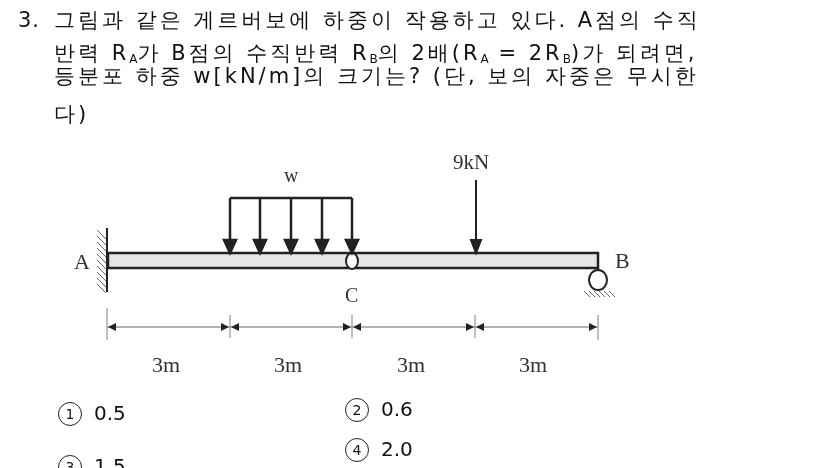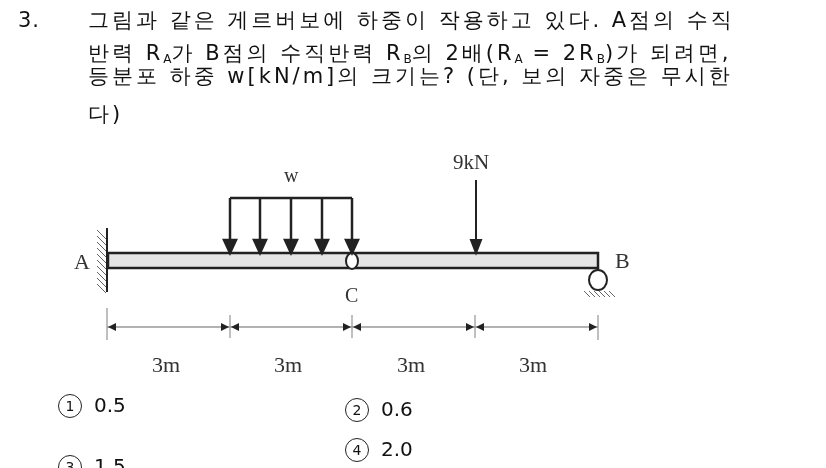--- a/index.html
+++ b/index.html
@@ -1,19 +1,19 @@
 <!DOCTYPE html>
 <html><head>
 <meta charset="utf-8">
 <style>
   html, body { margin: 0; padding: 0; background: #ffffff; }
   body { width: 826px; height: 468px; position: relative; overflow: hidden;
          font-family: "DejaVu Sans", "Liberation Sans", sans-serif; color: #111; }
   .q { position: absolute; left: 0; top: 0; width: 826px; }
-  .line { position: absolute; font-size: 21px; line-height: 28px; white-space: nowrap; letter-spacing: 3px; margin-left: 34px; }
+  .line { position: absolute; font-size: 21px; line-height: 28px; white-space: nowrap; letter-spacing: 3px; }
   .num { position: absolute; left: 18px; top: 6px; font-size: 21px; line-height: 28px; letter-spacing: 1px; }
   sub { font-size: 12px; vertical-align: -3px; letter-spacing: 0; }
   .diagram { position: absolute; left: 60px; top: 140px; width: 620px; height: 250px; }
   .diagram svg text { font-family: "Liberation Serif", "DejaVu Serif", serif; fill: #333; }
   .choice { position: absolute; font-size: 20px; line-height: 26px; white-space: nowrap; }
   .circ { display: inline-block; width: 22px; height: 22px; border: 1.3px solid #222; border-radius: 50%;
           text-align: center; font-size: 14px; line-height: 22px; margin-right: 12px; vertical-align: 1px; }
 </style>
 </head>
 <body>
@@ -108,21 +108,21 @@
         <polygon points="537,187 529,183 529,191"></polygon>
       </g>
     </g>
     <text x="92" y="232" font-size="22">3m</text>
     <text x="214" y="232" font-size="22">3m</text>
     <text x="337" y="232" font-size="22">3m</text>
     <text x="459" y="232" font-size="22">3m</text>
   </svg>
 </div>
 
-<div class="choice" style="left:58px; top:392px;">
+<div class="choice" style="left:58px; top:400px;">
   <span class="circ">1</span><span>0.5</span>
 </div>
 <div class="choice" style="left:345px; top:396px;">
   <span class="circ">2</span><span>0.6</span>
 </div>
 <div class="choice" style="left:58px; top:436px;margin-top:17px;">
   <span class="circ">3</span><span>1.5</span>
 </div>
 <div class="choice" style="left:345px; top:436px;">
   <span class="circ">4</span><span>2.0</span>

